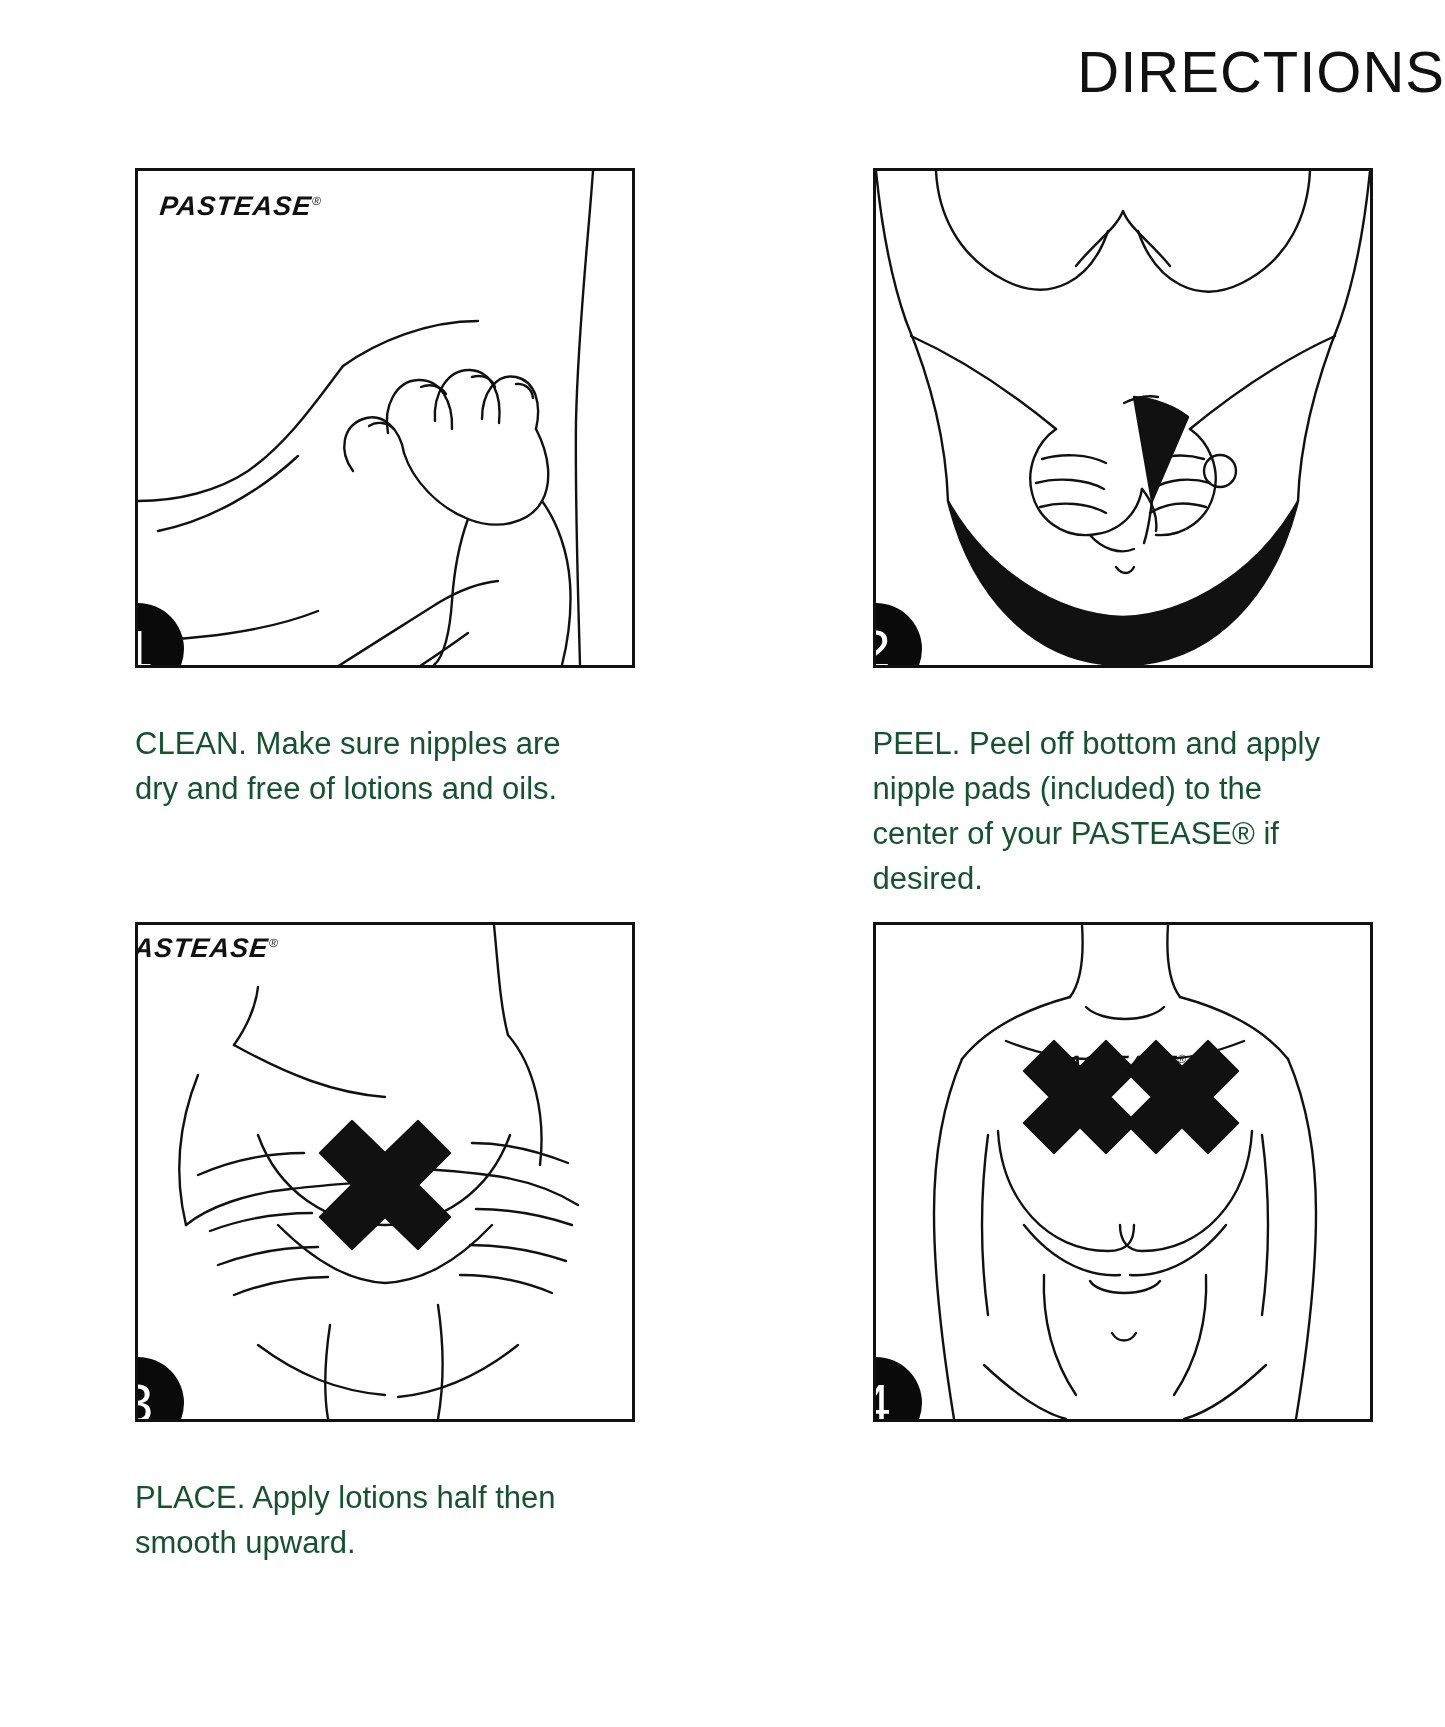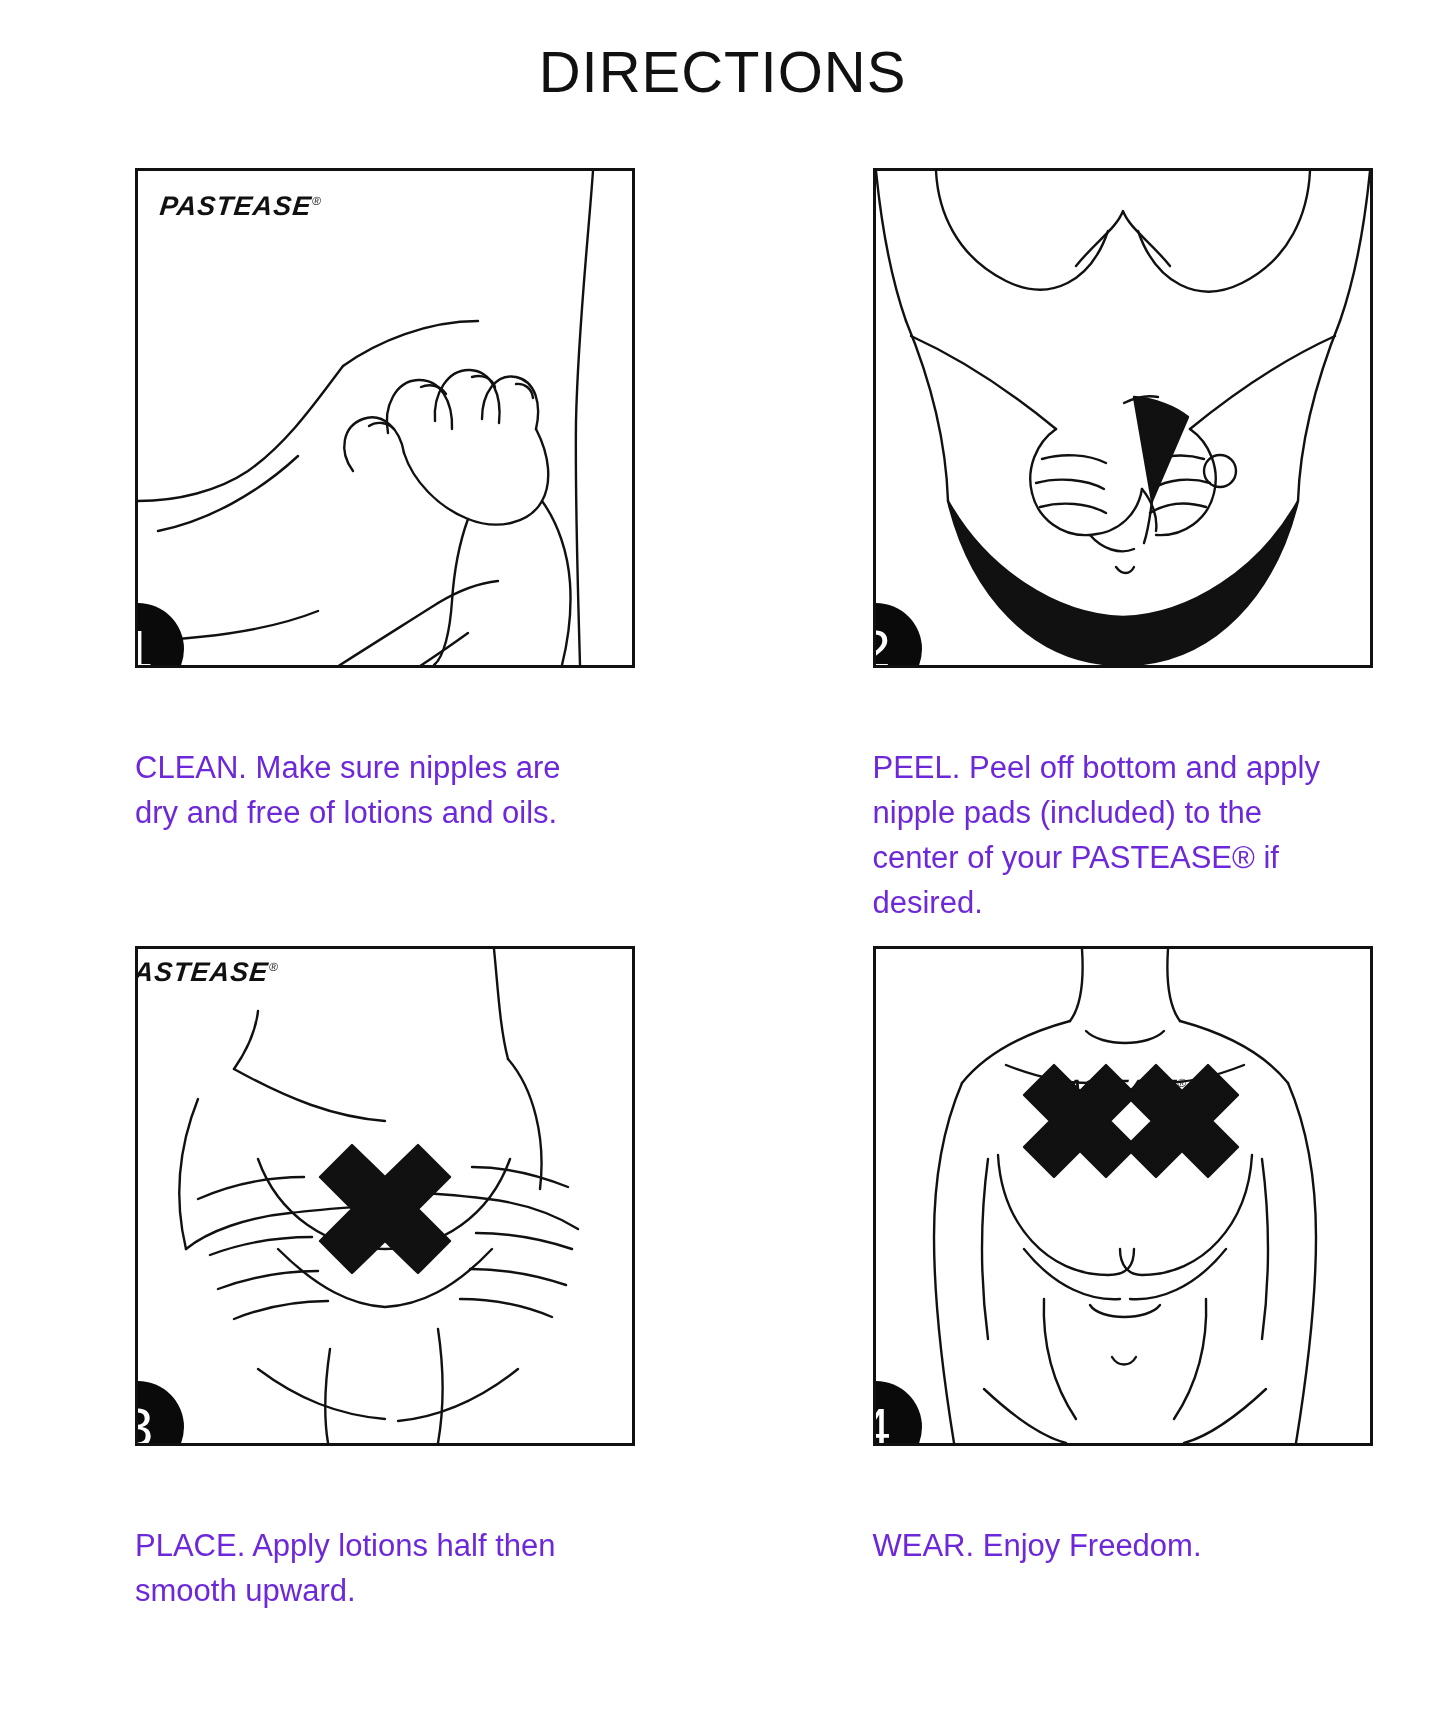--- a/index.html
+++ b/index.html
@@ -15,21 +15,21 @@
     position: relative;
     overflow: hidden;
   }
   .page {
     width: 1445px;
     height: 1727px;
     position: relative;
     box-sizing: border-box;
   }
   .title {
-    text-align: center;
+    text-align: right;
     font-size: 58px;
     letter-spacing: 1px;
     font-weight: 400;
     margin: 38px 0 0 0;
     color: #111;
     font-family: "Liberation Sans", sans-serif;
   }
   .grid {
     position: absolute;
     top: 130px;
@@ -68,25 +68,25 @@
     align-items: center;
     justify-content: center;
     font-size: 54px;
     font-weight: 400;
     left: -46px;
     bottom: -30px;
     z-index: 5;
     font-family: "Liberation Sans", sans-serif;
   }
   .caption {
-    margin-top: 78px;
+    margin-top: 54px;
     font-size: 31px;
     line-height: 1.45;
     max-width: 470px;
-    color: #6d28d9;
+    color: #14532d;
     font-family: "Liberation Sans", sans-serif;
     white-space: pre-line;
   }
   .brand {
     position: absolute;
     font-size: 27px;
     letter-spacing: 1px;
     font-style: italic;
     font-weight: 700;
     color: #111;
@@ -254,17 +254,16 @@
           <path d="M236 408 C242 418 254 418 260 408"></path>
 
           <path d="M108 440 C140 470 168 488 190 494"></path>
           <path d="M390 440 C358 470 330 488 308 494"></path>
 
           <path d="M156 382 L186 352 L212 378 L238 352 L268 382 L242 408 L268 434 L238 464 L212 438 L186 464 L156 434 L182 408 Z" transform="translate(-8,-236)" fill="#111" stroke="#111"></path>
           <path d="M242 382 L272 352 L298 378 L324 352 L354 382 L328 408 L354 434 L324 464 L298 438 L272 464 L242 434 L268 408 Z" transform="translate(8,-236)" fill="#111" stroke="#111"></path>
         </svg>
         <div class="badge">4</div>
       </div>
-      <div class="caption">WEAR. Enjoy Freedom.</div>
     </div>
 
   </div>
 </div>
 
 </body></html>

